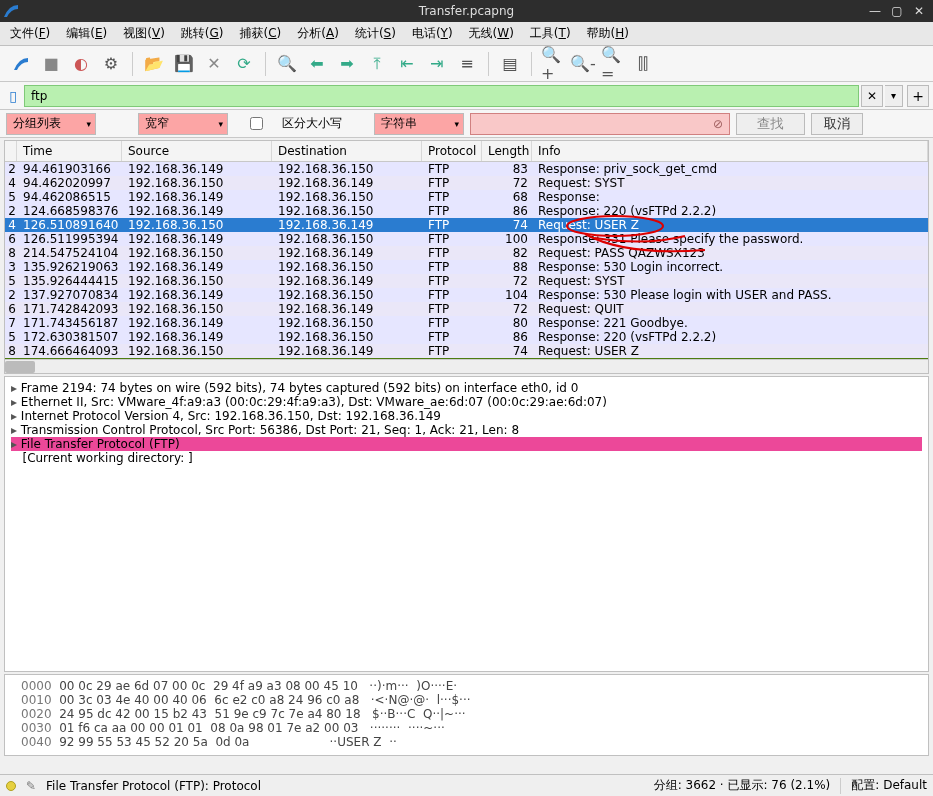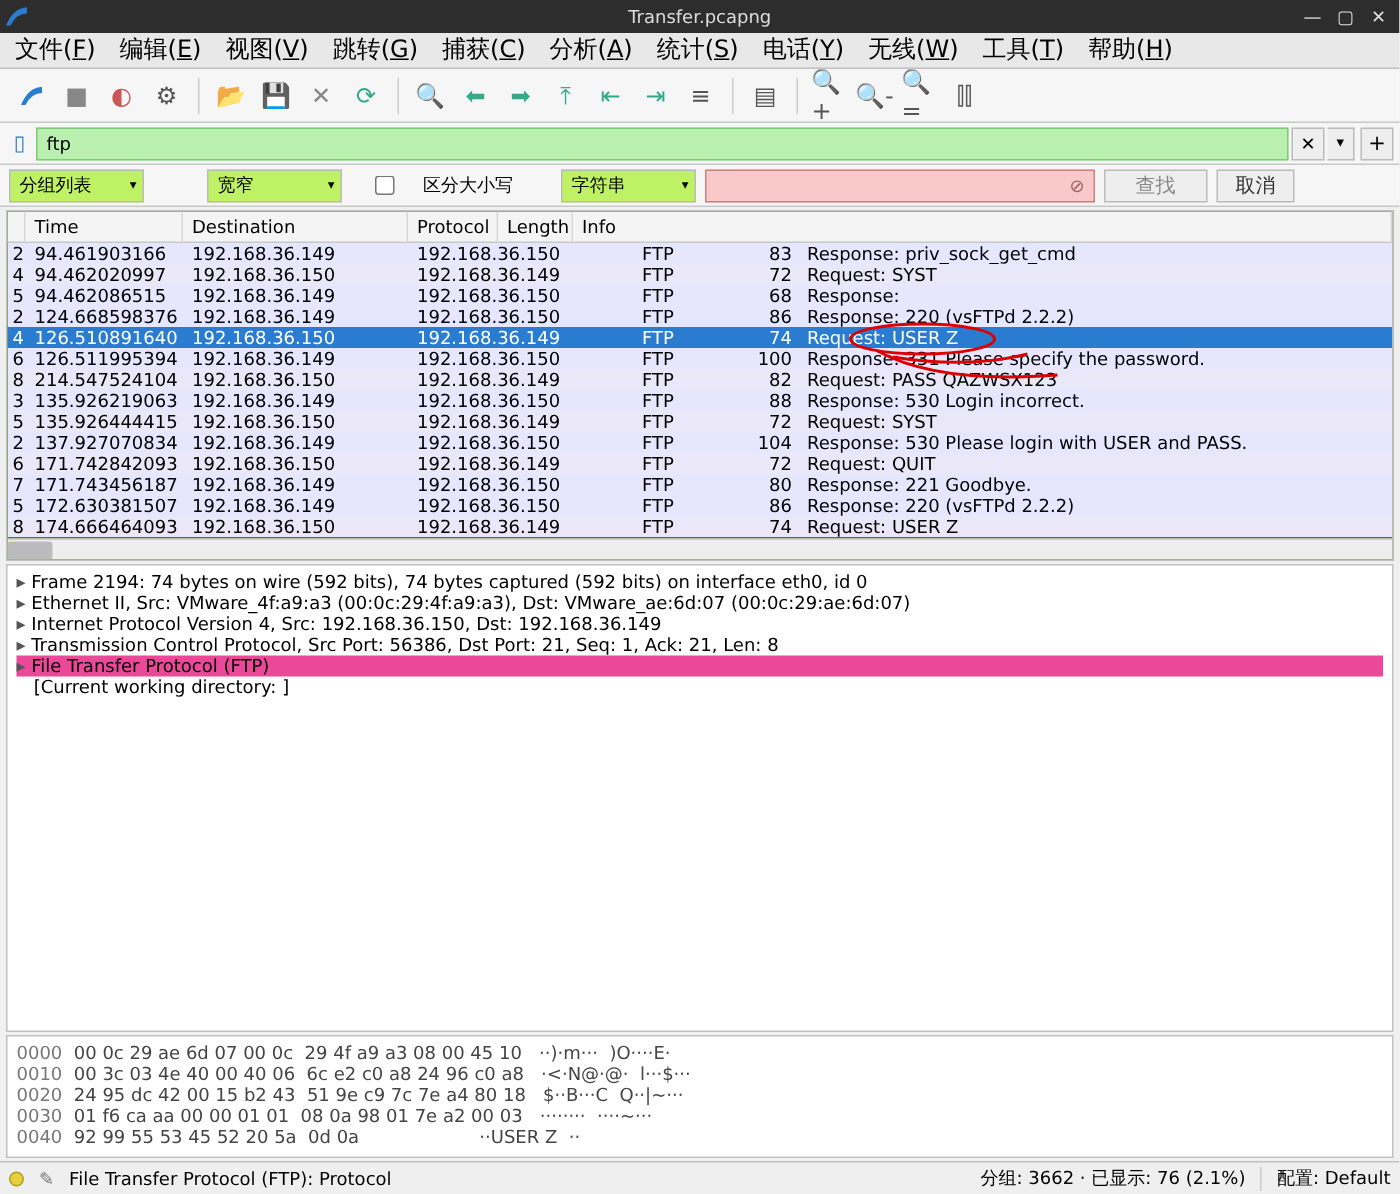--- a/index.html
+++ b/index.html
@@ -5,36 +5,36 @@
   * { box-sizing: border-box; margin: 0; padding: 0; font-family: "DejaVu Sans", Arial, sans-serif; }
   body { width: 933px; height: 796px; background: #f0f0f0; display: flex; flex-direction: column; font-size: 12px; overflow: hidden; }
   
   .titlebar { background: #2d2d2d; color: #ddd; height: 22px; display: flex; align-items: center; position: relative; }
   .titlebar .logo { width: 22px; height: 22px; display: flex; align-items: center; justify-content: center; }
   .titlebar .title { position: absolute; left: 0; right: 0; text-align: center; font-size: 12px; }
   .titlebar .winbtns { margin-left: auto; display: flex; gap: 6px; padding-right: 6px; z-index: 2; }
   .titlebar .winbtns span { width: 16px; text-align: center; cursor: default; }
   
   .menubar { background: #e8e8e8; border-bottom: 1px solid #c0c0c0; height: 24px; display: flex; align-items: center; padding: 0 6px; gap: 8px; }
-  .menubar .menuitem { font-size: 16px; padding: 2px 4px; }
+  .menubar .menuitem { font-size: 12px; padding: 2px 4px; }
   .menubar .menuitem u { text-decoration: underline; }
   
   .toolbar { background: #f6f6f6; border-bottom: 1px solid #c8c8c8; height: 36px; display: flex; align-items: center; padding: 0 8px; gap: 4px; }
   .toolbar .sep { width: 1px; height: 24px; background: #ccc; margin: 0 4px; }
   .toolbar .btn { width: 26px; height: 26px; border: 1px solid transparent; display: flex; align-items: center; justify-content: center; border-radius: 3px; font-size: 16px; color: #555; }
   
   .filterbar { height: 28px; display: flex; align-items: center; padding: 2px 4px; gap: 2px; background: #f6f6f6; border-bottom: 1px solid #c8c8c8; }
   .filterbar .bookmark { width: 18px; height: 18px; color: #2a7cd0; font-size: 14px; display:flex; align-items:center; justify-content:center;}
   .filterbar input { flex: 1; background: #b9f0b0; border: 1px solid #7fc978; padding: 3px 6px; font-size: 12px; outline: none; }
   .filterbar .clearbtn { width: 22px; height: 22px; border: 1px solid #bbb; background: #eee; font-size: 12px; display:flex;align-items:center;justify-content:center;}
   .filterbar .dropbtn { width: 18px; height: 22px; border: 1px solid #bbb; border-left:none; background: #eee; font-size: 10px; display:flex;align-items:center;justify-content:center;}
   .filterbar .plusbtn { width: 22px; height: 22px; border: 1px solid #bbb; background: #eee; margin-left:2px; font-size: 14px; display:flex;align-items:center;justify-content:center;}
   
   .findbar { height: 28px; display: flex; align-items: center; padding: 2px 6px; gap: 6px; background: #f6f6f6; border-bottom: 1px solid #c8c8c8; }
-  .findbar select, .findbar .sel { height: 22px; font-size: 12px; border: 1px solid #bbb; background: #bef264; padding: 0 16px 0 6px; position: relative; display: flex; align-items: center; min-width: 90px; }
+  .findbar select, .findbar .sel { height: 22px; font-size: 12px; border: 1px solid #bbb; background: #fca5a5; padding: 0 16px 0 6px; position: relative; display: flex; align-items: center; min-width: 90px; }
   .findbar .sel::after { content: "▾"; position: absolute; right: 4px; font-size: 9px; }
   .findbar label { display: flex; align-items: center; gap: 19px; font-size: 12px; }
   .findbar .searchbox { flex: 1; max-width: 260px; height: 22px; border: 1px solid #d08080; background: #f9c8c8; display:flex; align-items:center; justify-content:flex-end; padding-right:6px;}
   .findbar .findbtn { height: 22px; padding: 0 20px; border: 1px solid #bbb; background: #eee; color:#888;}
   .findbar .cancelbtn { height: 22px; padding: 0 12px; border: 1px solid #bbb; background: #eee; color:#333;}
   
   .packetlist { border: 1px solid #c0c0c0; margin: 2px 4px; background: #4d7c0f; height: 234px; display: flex; flex-direction: column; overflow: hidden; position: relative; }
   .plhead { display: flex; background: #f4f4f4; border-bottom: 1px solid #c8c8c8; font-size: 12px; }
   .plhead div { padding: 3px 6px; border-right: 1px solid #d8d8d8; overflow: hidden; white-space: nowrap; }
   .plbody { flex: 1; overflow-y: auto; font-family: "DejaVu Sans Mono", monospace; font-size: 12px; position: relative; }
@@ -54,21 +54,21 @@
   .hscroll .thumb { position:absolute; left:0; top:1px; height:12px; width:30px; background:#bbb; border-radius:2px;}
   
   .annot { position: absolute; pointer-events: none; z-index: 5; }
   .annot svg { overflow: visible; }
   
   .details { border: 1px solid #c0c0c0; margin: 0 4px 2px 4px; background: #fff; flex: 1; font-family: "DejaVu Sans Mono", monospace; font-size: 12px; padding: 4px 6px; overflow: auto; }
   .details .line { white-space: pre; line-height: 14px; }
   .details .tri::before { content: "▸ "; color: #555;}
   .details .sel { background: #ec4899; }
   
-  .hexpane { border: 1px solid #c0c0c0; margin: 0 4px 2px 4px; background: #fff; height: 82px; font-family: "DejaVu Sans Mono", monospace; font-size: 12px; padding: 4px 6px; overflow: hidden; white-space: pre; line-height: 14px; color:#444;}
+  .hexpane { border: 1px solid #c0c0c0; margin: 0 4px 18px 4px; background: #fff; height: 82px; font-family: "DejaVu Sans Mono", monospace; font-size: 12px; padding: 4px 16px; overflow: hidden; white-space: pre; line-height: 14px; color:#444;}
   .hexpane .off { color: #777; }
   
   .statusbar { height: 22px; border-top: 1px solid #c0c0c0; background: #efefef; display: flex; align-items: center; font-size: 12px; padding: 0 6px; gap: 10px; }
   .statusbar .sep { width:1px; height:16px; background:#ccc;}
   .statusbar .led { width:10px;height:10px;border-radius:50%;background:#e6d040;border:1px solid #b0a020;}
   .statusbar .spacer { flex:1; }
 </style>
 </head>
 <body>
 
@@ -154,20 +154,21 @@
       <span style="color:#a06060">⊘</span>
     </div>
   <button class="findbtn">查找</button>
   <button class="cancelbtn">取消</button>
 </div>
 
 <div class="packetlist">
   <div class="plhead">
     <div class="c-num"></div>
     <div class="c-time">Time</div>
+    <div class="c-src">Source</div>
     <div class="c-dst">Destination</div>
     <div class="c-proto">Protocol</div>
     <div class="c-len">Length</div>
     <div class="c-info">Info</div>
   </div>
   <div class="plbody" id="plbody">
 
     <div class="annot" style="left:560px; top:54px;">
       <svg width="170" height="50">
         <ellipse cx="50" cy="10" rx="48" ry="10" fill="none" stroke="#d00" stroke-width="2"></ellipse>

